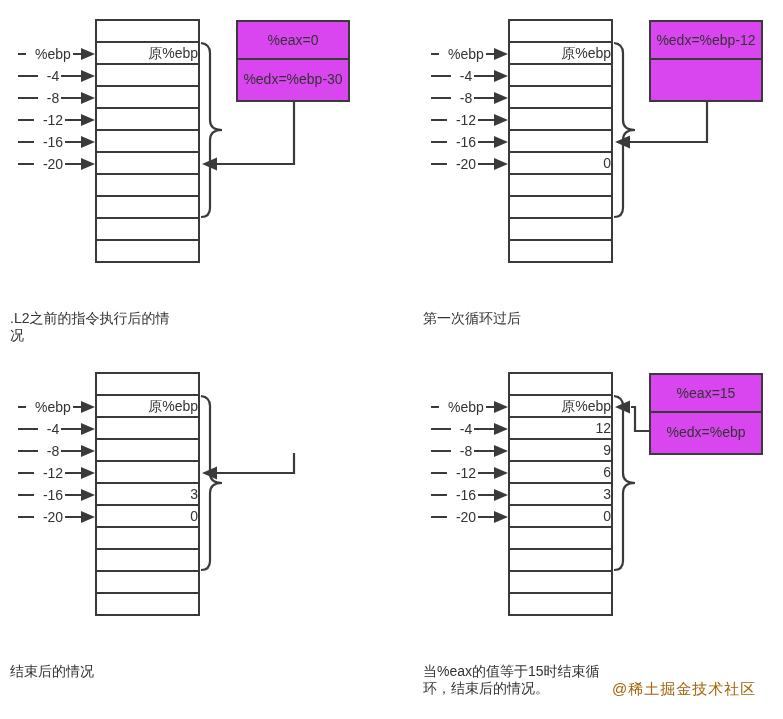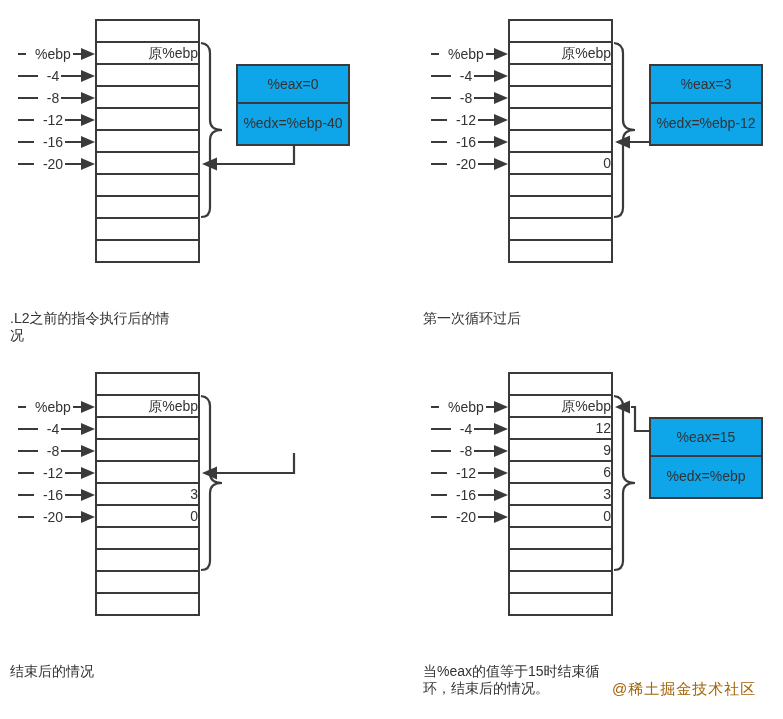--- a/index.html
+++ b/index.html
@@ -29,21 +29,21 @@
   .lab .ln{flex:1;height:0;border-top:2px solid #3a3a3a;min-width:6px;}
   .lab .txt{padding:0 2px;margin-left:7px;}
   .lab .ah{
     width:0;height:0;border-left:14px solid #3a3a3a;
     border-top:6px solid transparent;border-bottom:6px solid transparent;
   }
 
   
   .regbox{
     position:absolute;left:236px;top:20px;width:114px;height:82px;
-    border:2px solid #3a3a3a;box-sizing:border-box;background:#0ea5e9;margin-top:44px;
+    border:2px solid #3a3a3a;box-sizing:border-box;background:#d946ef;
   }
   .regrow{
     height:38px;box-sizing:border-box;display:flex;align-items:center;justify-content:center;
     font-size:14px;color:#333;white-space:nowrap;
   }
   .regrow:first-child{border-bottom:2px solid #3a3a3a;}
 
   
   .overlay{position:absolute;left:0;top:0;width:370px;height:280px;pointer-events:none;}
   .st{fill:none;stroke:#3a3a3a;stroke-width:2.2px;}
@@ -116,21 +116,21 @@
         <div class="srow"></div>
         <div class="srow"></div>
         <div class="srow"></div>
         <div class="srow"></div>
         <div class="srow"></div>
         <div class="srow"></div>
         <div class="srow"></div>
       </div>
     <div class="regbox">
       <div class="regrow">%eax=0</div>
-      <div class="regrow">%edx=%ebp-40</div>
+      <div class="regrow">%edx=%ebp-30</div>
     </div>
     <div class="caption">
       <div>.L2之前的指令执行后的情</div>
       <div>况</div>
     </div>
   </div>
 
   <div class="panel p1">
     <svg class="overlay" viewBox="0 0 370 280">
         <path class="st" d="M201,43 Q210,44 210,53 L210,120 Q210,130 222,130 Q210,130 210,140 L210,208 Q210,217 201,217"></path>
@@ -182,21 +182,20 @@
         <div class="srow"></div>
         <div class="srow"></div>
         <div class="srow"></div>
         <div class="srow">0</div>
         <div class="srow"></div>
         <div class="srow"></div>
         <div class="srow"></div>
         <div class="srow"></div>
       </div>
     <div class="regbox">
-      <div class="regrow">%eax=3</div>
       <div class="regrow">%edx=%ebp-12</div>
     </div>
     <div class="caption">
       <div>第一次循环过后</div>
       <div></div>
     </div>
   </div>
 
   <div class="panel p2">
     <svg class="overlay" viewBox="0 0 370 280">

